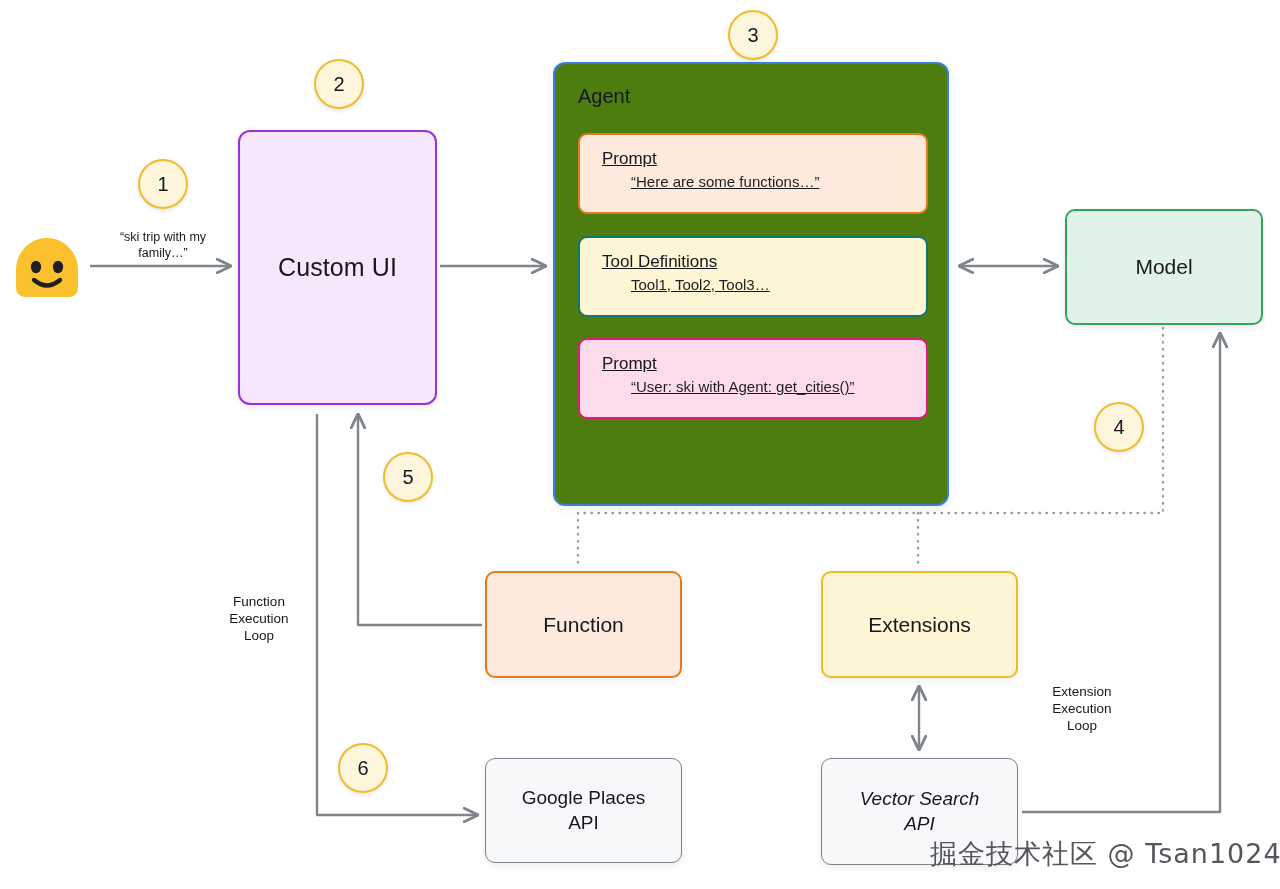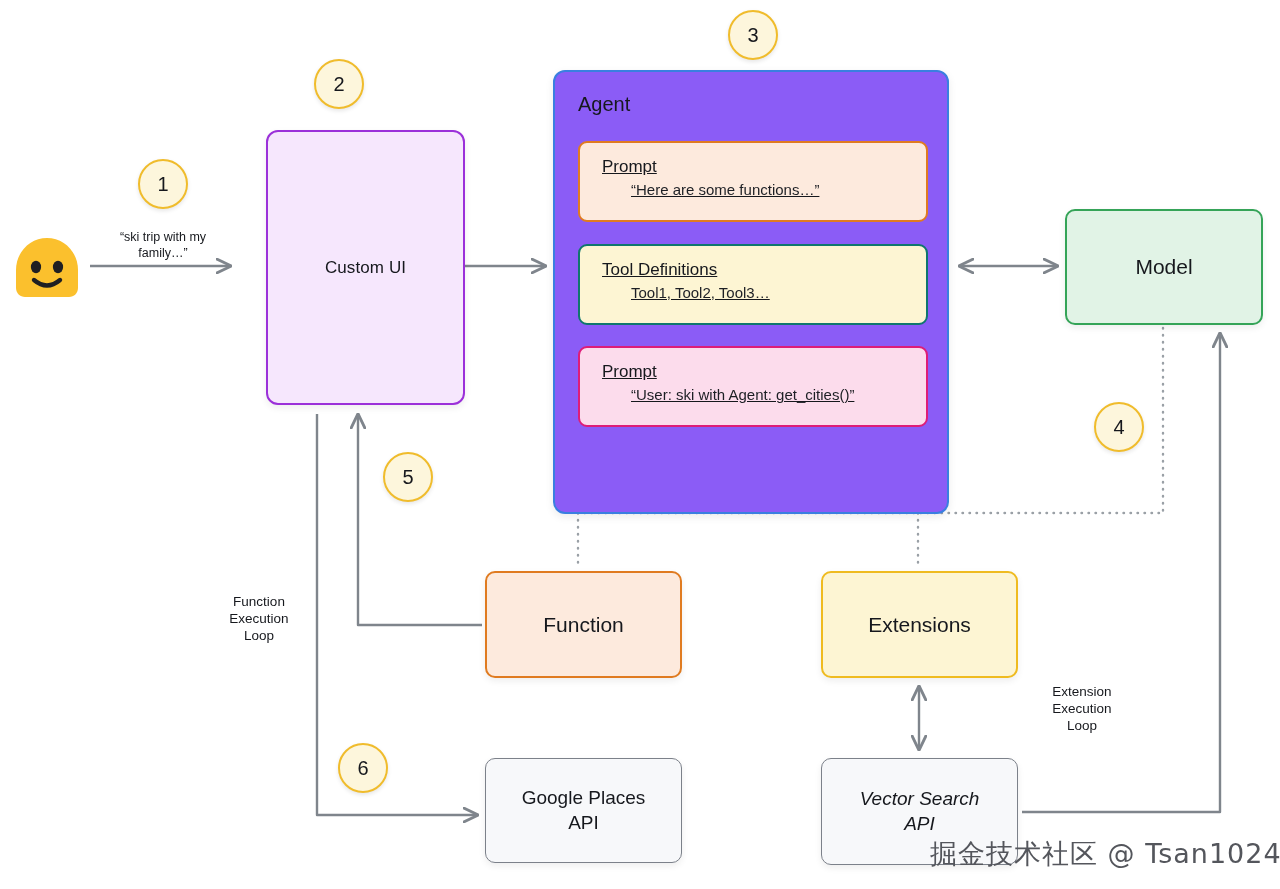--- a/index.html
+++ b/index.html
@@ -37,31 +37,30 @@
     color: #16181d;
   }
 
   
   .customui {
     left: 238px; top: 130px;
     width: 199px; height: 275px;
     background: #f6e7fd;
     border: 2px solid #9b30d9;
     border-radius: 12px;
-    font-size: 17px;
+    font-size: 25px;
     letter-spacing: .1px;
     box-shadow: 0 3px 7px rgba(0,0,0,.07);
-    margin-left: 28px;
   }
 
   
   .agent {
-    left: 553px; top: 70px;
+    left: 553px; top: 62px;
     width: 396px; height: 444px;
-    background: #8b5cf6;
+    background: #4d7c0f;
     border: 2px solid #3a7fe0;
     border-radius: 12px;
     display: block;
     box-shadow: 0 3px 8px rgba(0,0,0,.08);
   }
   .agent-title {
     position: absolute;
     left: 23px; top: 21px;
     font-size: 20px;
     color: #16181d;

